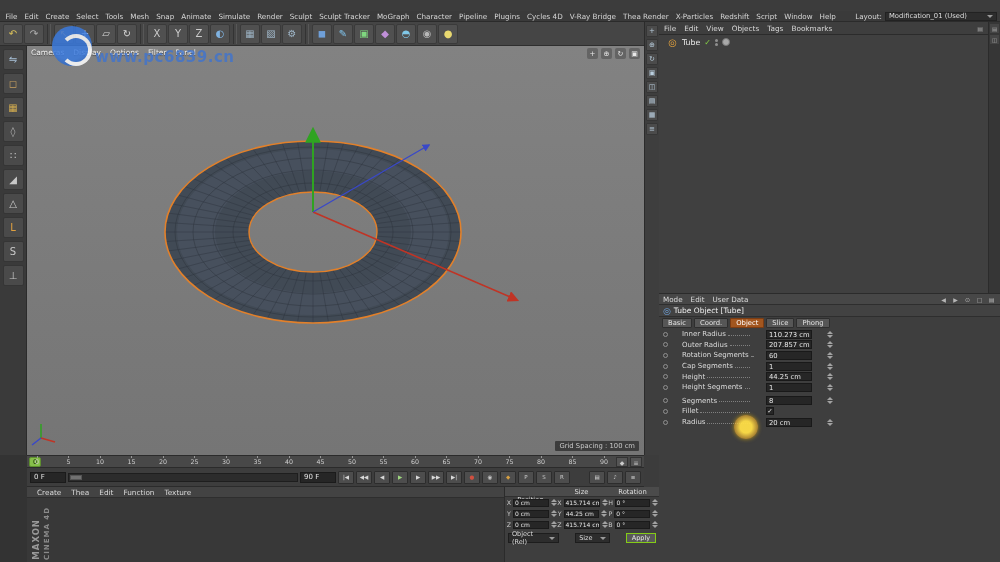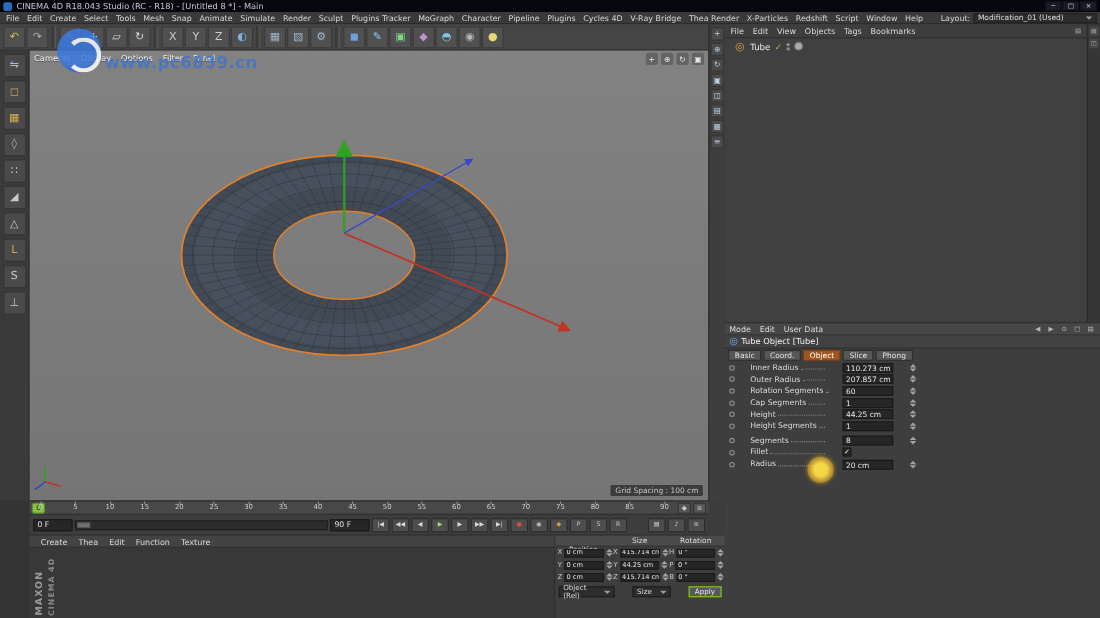--- a/index.html
+++ b/index.html
@@ -122,44 +122,35 @@
 
 .cursor-glow{left:734px;top:415px;width:24px;height:24px;border-radius:50%;z-index:40;
  background:radial-gradient(circle,rgba(255,222,70,.95) 0 35%,rgba(250,180,40,.55) 70%,rgba(250,180,40,0) 100%);
  box-shadow:0 0 4px rgba(255,200,0,.6)}
 </style>
 </head>
 <body>
 
 <div id="app">
 
-  <div class="abs titlebar">
-    <div class="app-icon"></div>
-    <span>CINEMA 4D R18.043 Studio (RC - R18) - [Untitled 8 *] - Main</span>
-    <div class="win-btns">
-        <div class="win-btn">─</div>
-        <div class="win-btn">□</div>
-        <div class="win-btn">×</div>
-      </div>
-  </div>
 
   <div class="abs menubar">
     <span style="display:flex">
         <span class="menu-item">File</span>
         <span class="menu-item">Edit</span>
         <span class="menu-item">Create</span>
         <span class="menu-item">Select</span>
         <span class="menu-item">Tools</span>
         <span class="menu-item">Mesh</span>
         <span class="menu-item">Snap</span>
         <span class="menu-item">Animate</span>
         <span class="menu-item">Simulate</span>
         <span class="menu-item">Render</span>
         <span class="menu-item">Sculpt</span>
-        <span class="menu-item">Plugins Tracker</span>
+        <span class="menu-item">Sculpt Tracker</span>
         <span class="menu-item">MoGraph</span>
         <span class="menu-item">Character</span>
         <span class="menu-item">Pipeline</span>
         <span class="menu-item">Plugins</span>
         <span class="menu-item">Cycles 4D</span>
         <span class="menu-item">V-Ray Bridge</span>
         <span class="menu-item">Thea Render</span>
         <span class="menu-item">X-Particles</span>
         <span class="menu-item">Redshift</span>
         <span class="menu-item">Script</span>

